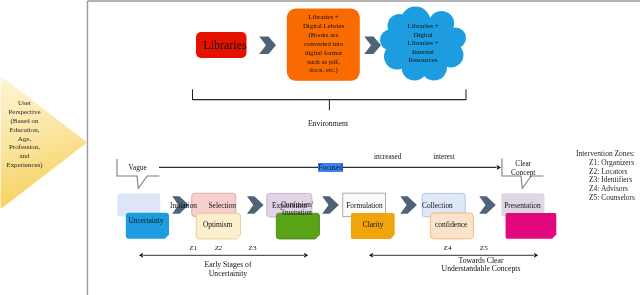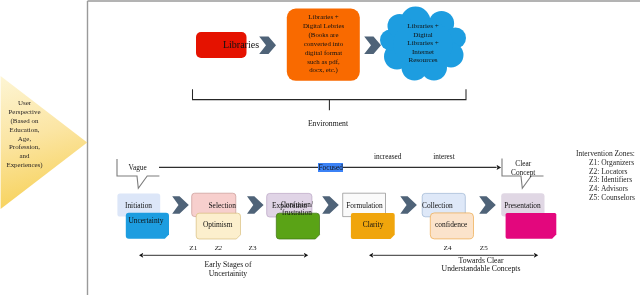--- a/index.html
+++ b/index.html
@@ -6,35 +6,35 @@
   body{width:640px;height:295px;overflow:hidden;
        font-family:"Liberation Serif",serif;
        -webkit-font-smoothing:antialiased;}
   #stage{position:relative;width:640px;height:295px;background:#fff;}
   svg#art{position:absolute;left:0;top:0;width:640px;height:295px;}
 .t{position:absolute;text-align:center;color:#111;line-height:1.05;
      white-space:pre-line;letter-spacing:0;}
   
   .up{left:-4px;top:99.3px;width:57px;font-size:6.95px;line-height:8.82px;color:#231f20;}
   
-  .lbl-lib{left:212px;top:41.3px;width:58px;font-size:10px;line-height:8.6px;}
+  .lbl-lib{left:196px;top:41.3px;width:58px;font-size:12px;line-height:8.6px;}
   .lbl-dig{left:287px;top:13.2px;width:73px;font-size:6.85px;line-height:8.87px;}
   .lbl-cloud{left:391px;top:22.1px;width:64px;font-size:7.1px;line-height:8.6px;}
   .lbl-env{left:298px;top:119.5px;width:60px;font-size:7.7px;line-height:8.6px;}
   
   .ax{font-size:7.3px;line-height:8.4px;}
   .vague{left:122.6px;top:164.1px;width:30px;}
   .clear{left:503.2px;top:160.4px;width:40px;}
   .focused{left:310.7px;top:163.8px;width:40px;}
   .focused span{background:#3b82f6;padding:0 0.5px;}
   .incr{left:367.7px;top:153.2px;width:40px;}
   .intr{left:427px;top:153.4px;width:34px;}
   
   .sb{font-size:7.4px;line-height:8.8px;}
-  .s1t{left:117px;top:201.5px;width:43px;}
+  .s1t{left:117px;top:201.5px;width:43px;padding-left:45px;}
   .s1b{left:124.4px;top:217.4px;width:43px;}
   .s2t{left:192px;top:201.5px;width:44px;text-align:right;}
   .s2b{left:195.7px;top:221.3px;width:44px;}
   .s3t{left:267px;top:201.5px;width:45px;}
   .s3b{left:275.5px;top:201px;width:43px;font-size:7.2px;line-height:8.1px;}
   .s4t{left:343px;top:201.5px;width:43px;}
   .s4b{left:351.1px;top:221.0px;width:44px;}
   .s5t{left:422px;top:201.5px;width:29px;}
   .s5b{left:429.7px;top:221.3px;width:43px;}
   .s6t{left:501px;top:201.5px;width:43px;}

